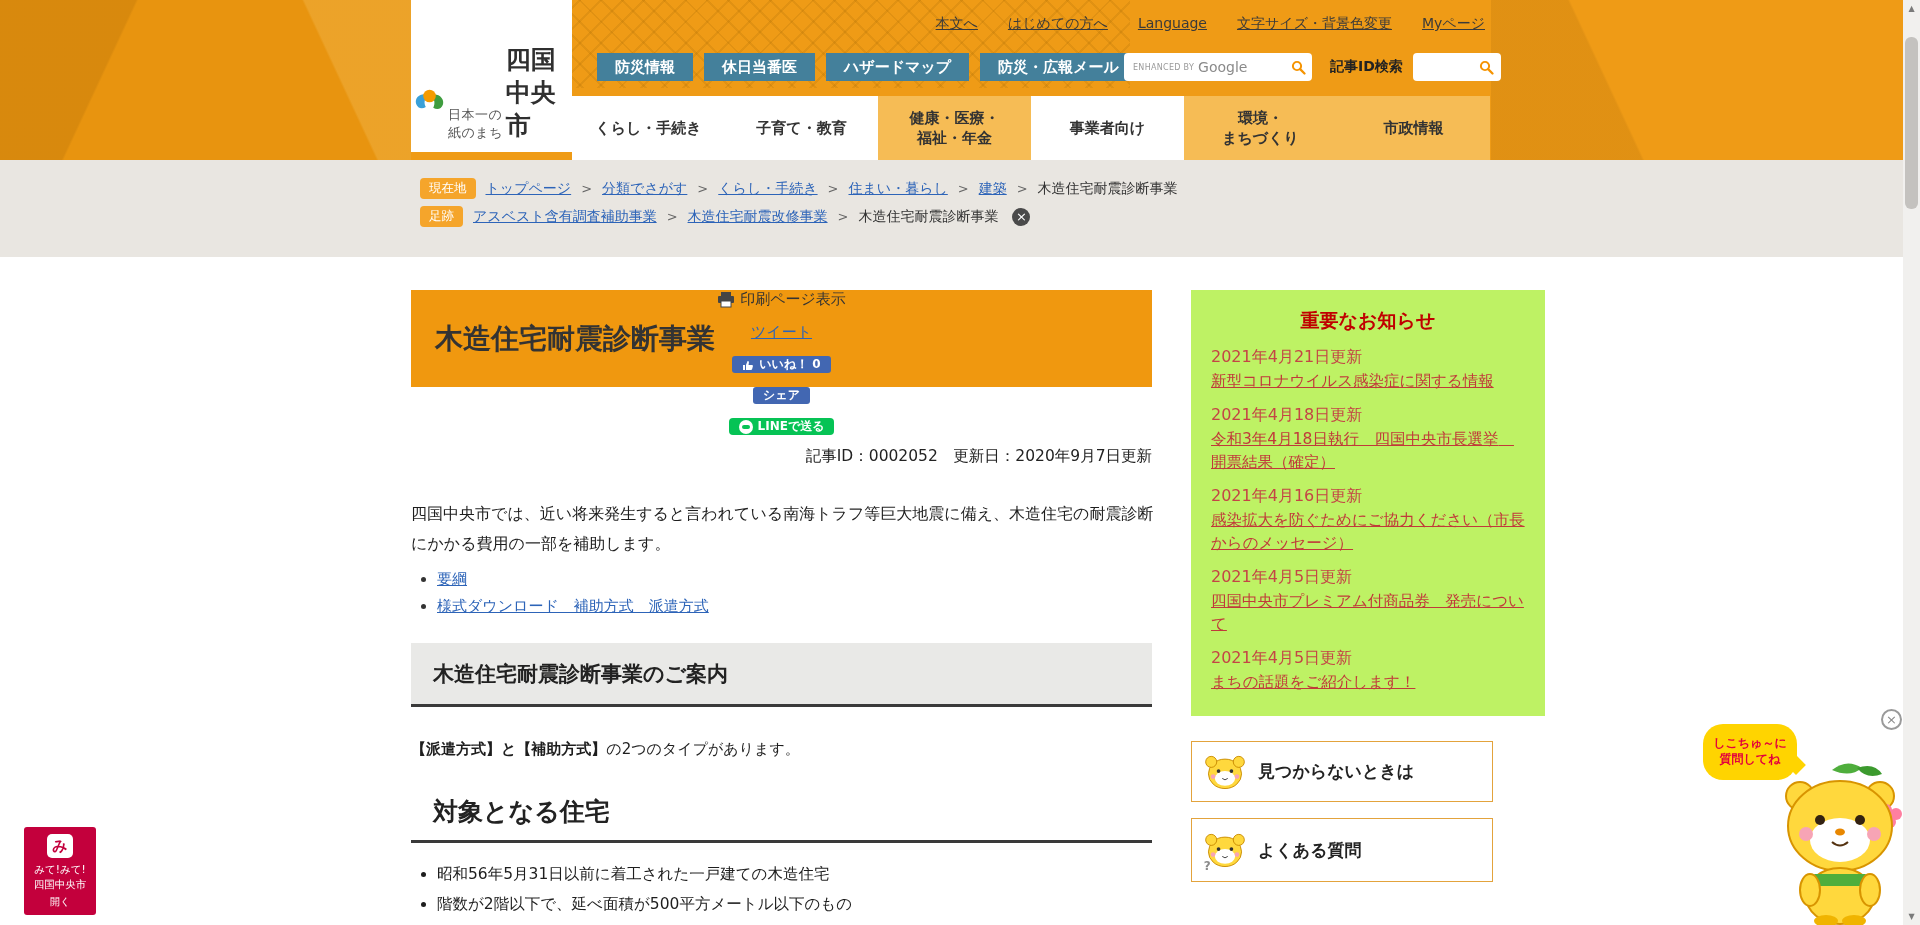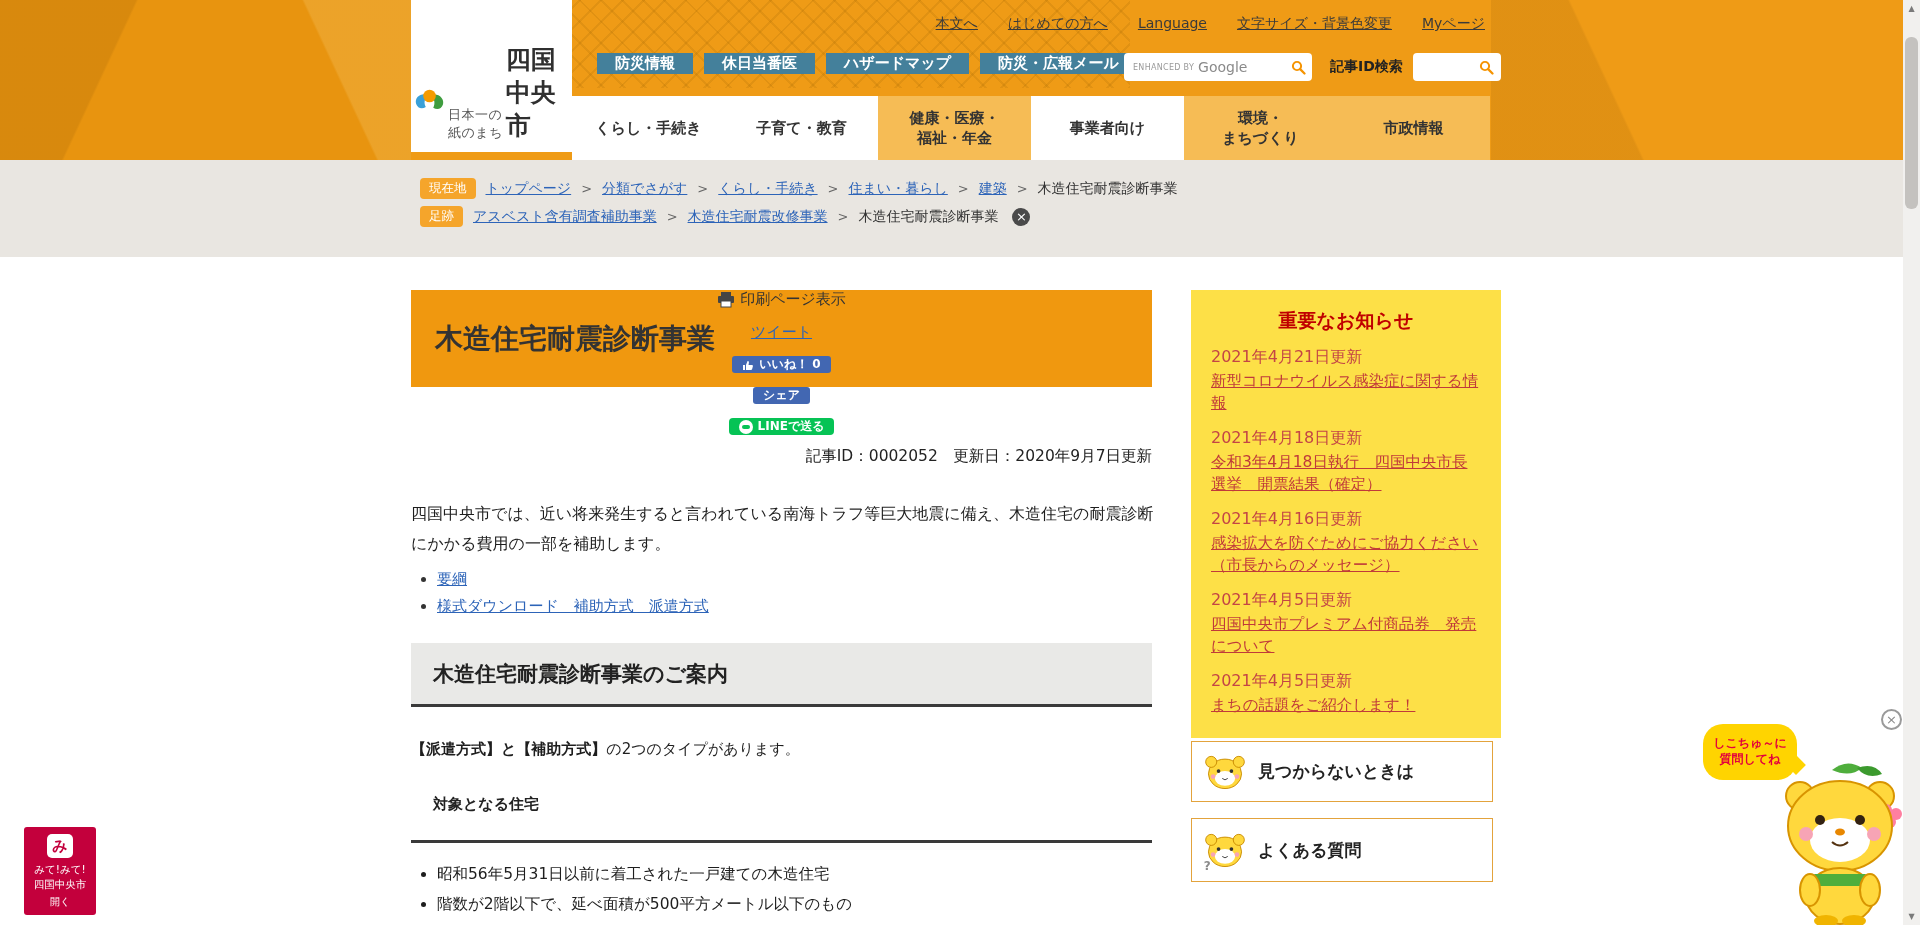--- a/index.html
+++ b/index.html
@@ -26,21 +26,21 @@
     background:#fff; display:flex; flex-direction:row; align-items:flex-end;
     justify-content:flex-end; padding-bottom:10px; }
   .logo-mark { width:70px; height:62px; margin-bottom:8px; }
   .logo-tagline { font-size:13px; color:#555; letter-spacing:.5px; }
   .logo-city { font-size:25px; font-weight:bold; color:#2f2f2f; margin-top:2px; }
 
   .utility { position:absolute; top:15px; right:435px; display:flex; gap:30px; }
   .utility a { font-size:14px; color:#3a3a3a; text-decoration:underline; white-space:nowrap; }
 
   .quick-buttons { position:absolute; left:597px; top:53px; display:flex; gap:11px; }
-  .quick-buttons .qbtn { height:21px; background:#44809b; color:#fff; font-size:15px;
+  .quick-buttons .qbtn { height:28px; background:#44809b; color:#fff; font-size:15px;
     font-weight:bold; display:flex; align-items:center; padding:0 18px; cursor:pointer;
     white-space:nowrap; }
 
   .search-area { position:absolute; left:1124px; top:53px; display:flex; align-items:center; }
   .gsearch { width:188px; height:28px; background:#fff; border-radius:4px;
     display:flex; align-items:center; padding:0 6px 0 9px; }
   .gsearch .enh { font-size:8px; color:#9a9a9a; letter-spacing:.3px; margin-right:4px; }
   .gsearch .goo { font-size:14px; color:#8a8a8a; flex:1; }
   .mag { width:15px; height:15px; flex:0 0 auto; }
   .id-label { margin-left:18px; font-size:14px; font-weight:bold; color:#222; white-space:nowrap; }
@@ -94,28 +94,28 @@
   .doc-links a { color:#2d64b8; text-decoration:underline; }
 
   .section-bar { position:absolute; left:411px; top:643px; width:741px; height:64px;
     background:#e9e9e7; border-bottom:3px solid #3a3a3a; display:flex; align-items:center;
     padding-left:22px; }
   .section-bar h2 { font-size:21px; font-weight:bold; color:#222; }
 
   .type-note { position:absolute; left:411px; top:740px; font-size:15px; color:#1e1e1e; }
   .type-note b { font-weight:bold; }
 
-  .sub-title { position:absolute; left:433px; top:795px; font-size:15px; font-weight:bold; color:#222; }
+  .sub-title { position:absolute; left:433px; top:795px; font-size:25px; font-weight:bold; color:#222; }
   .sub-rule { position:absolute; left:411px; top:840px; width:741px; border-top:3px solid #3a3a3a; }
 
   .cond-list { position:absolute; left:437px; top:864px; width:720px; list-style:disc; color:#333; }
   .cond-list li { font-size:15.5px; margin-bottom:9px; color:#1e1e1e; }
 
   
-  .notice-box { position:absolute; left:1191px; top:290px; width:310px; background:#fde047;
+  .notice-box { position:absolute; left:1191px; top:290px; width:354px; background:#bef264;
     padding:18px 20px 22px; }
   .notice-title { text-align:center; color:#c00000; font-size:19px; font-weight:bold; margin-bottom:4px; }
   .notice-date { color:#c44545; font-size:16px; margin-top:13px; }
   .notice-box a { display:block; color:#c03a3a; font-size:15.5px; text-decoration:underline;
     line-height:1.45; margin-top:2px; }
 
   .side-box { position:absolute; left:1191px; width:302px; background:#fff;
     border:1px solid #e3a33c; display:flex; align-items:center; gap:10px; padding-left:10px;
     cursor:pointer; }
   .side-box.help { top:741px; height:61px; }

